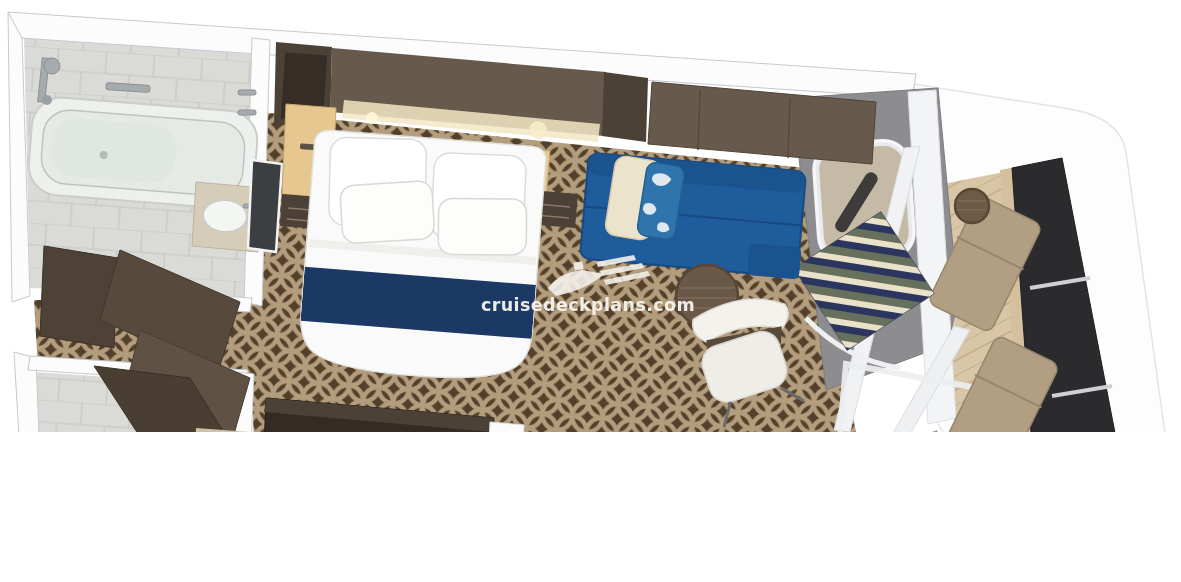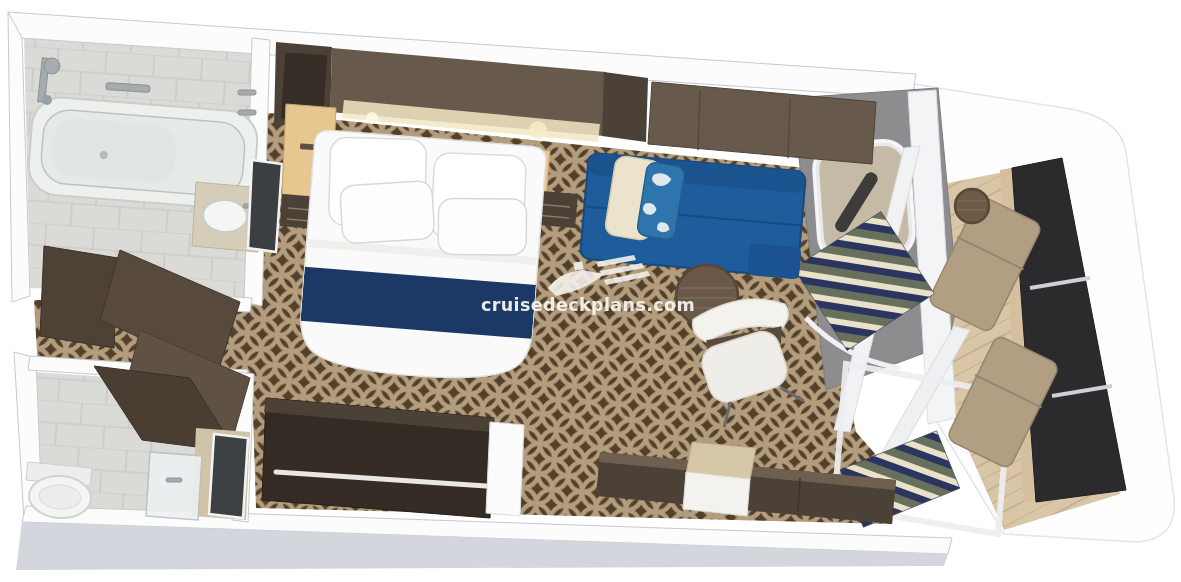--- a/index.html
+++ b/index.html
@@ -1,16 +1,16 @@
 <!DOCTYPE html>
 <html style="--page_bg: #ffffff; --wall_top: #fcfcfd; --wall_side: #d3d6dd; --wall_stroke: #c7c9cf; --carpet_base: #52402b; --carpet_line: #b39d7d; --tile_floor: #dadbd7; --tile_line: #c5c6c2; --bed_white: #fafafa; --bed_accent: #1c3864; --sofa_blue: #1e5c9c; --wood_dark: #4c4137; --wood_mid: #675a4d; --wood_light: #e5c78f; --balcony_wood: #d8c6a7; --balcony_wood_line: #c2ab87; --partition_gray: #8d8d90; --railing_dark: #2b2b2e; --cushion_tan: #b29f83; --stripe_navy: #2c3560; --stripe_cream: #e9e2c9; --stripe_olive: #67705c; --pillow_cream: #ece3cd; --pillow_blue: #2f74ac; --watermark: #f6f4ef;"><head>
 <meta charset="utf-8">
 <style>
   html,body{margin:0;padding:0;background:var(--page_bg,#fff);}
-  .stage{width:1181px;height:582px;position:relative;overflow:hidden;background:var(--page_bg,#fff);}
+  .stage{width:1181px;height:432px;position:relative;overflow:hidden;background:var(--page_bg,#fff);}
   svg{display:block}
   .wall{fill:var(--wall_top,#fcfcfd);stroke:var(--wall_stroke,#c7c9cf);stroke-width:1}
   .wallface{fill:var(--wall_side,#d3d6dd);stroke:none}
   .carpet-base{fill:var(--carpet_base,#55432e)}
   .carpet-line{stroke:var(--carpet_line,#b8a283)}
   .tile-base{fill:var(--tile_floor,#dadbd7)}
   .tile-line{stroke:var(--tile_line,#c5c6c2)}
   .plank-base{fill:var(--balcony_wood,#d8c6a7)}
   .plank-line{stroke:var(--balcony_wood_line,#c2ab87)}
   .s-navy{fill:var(--stripe_navy,#2c3560)}

